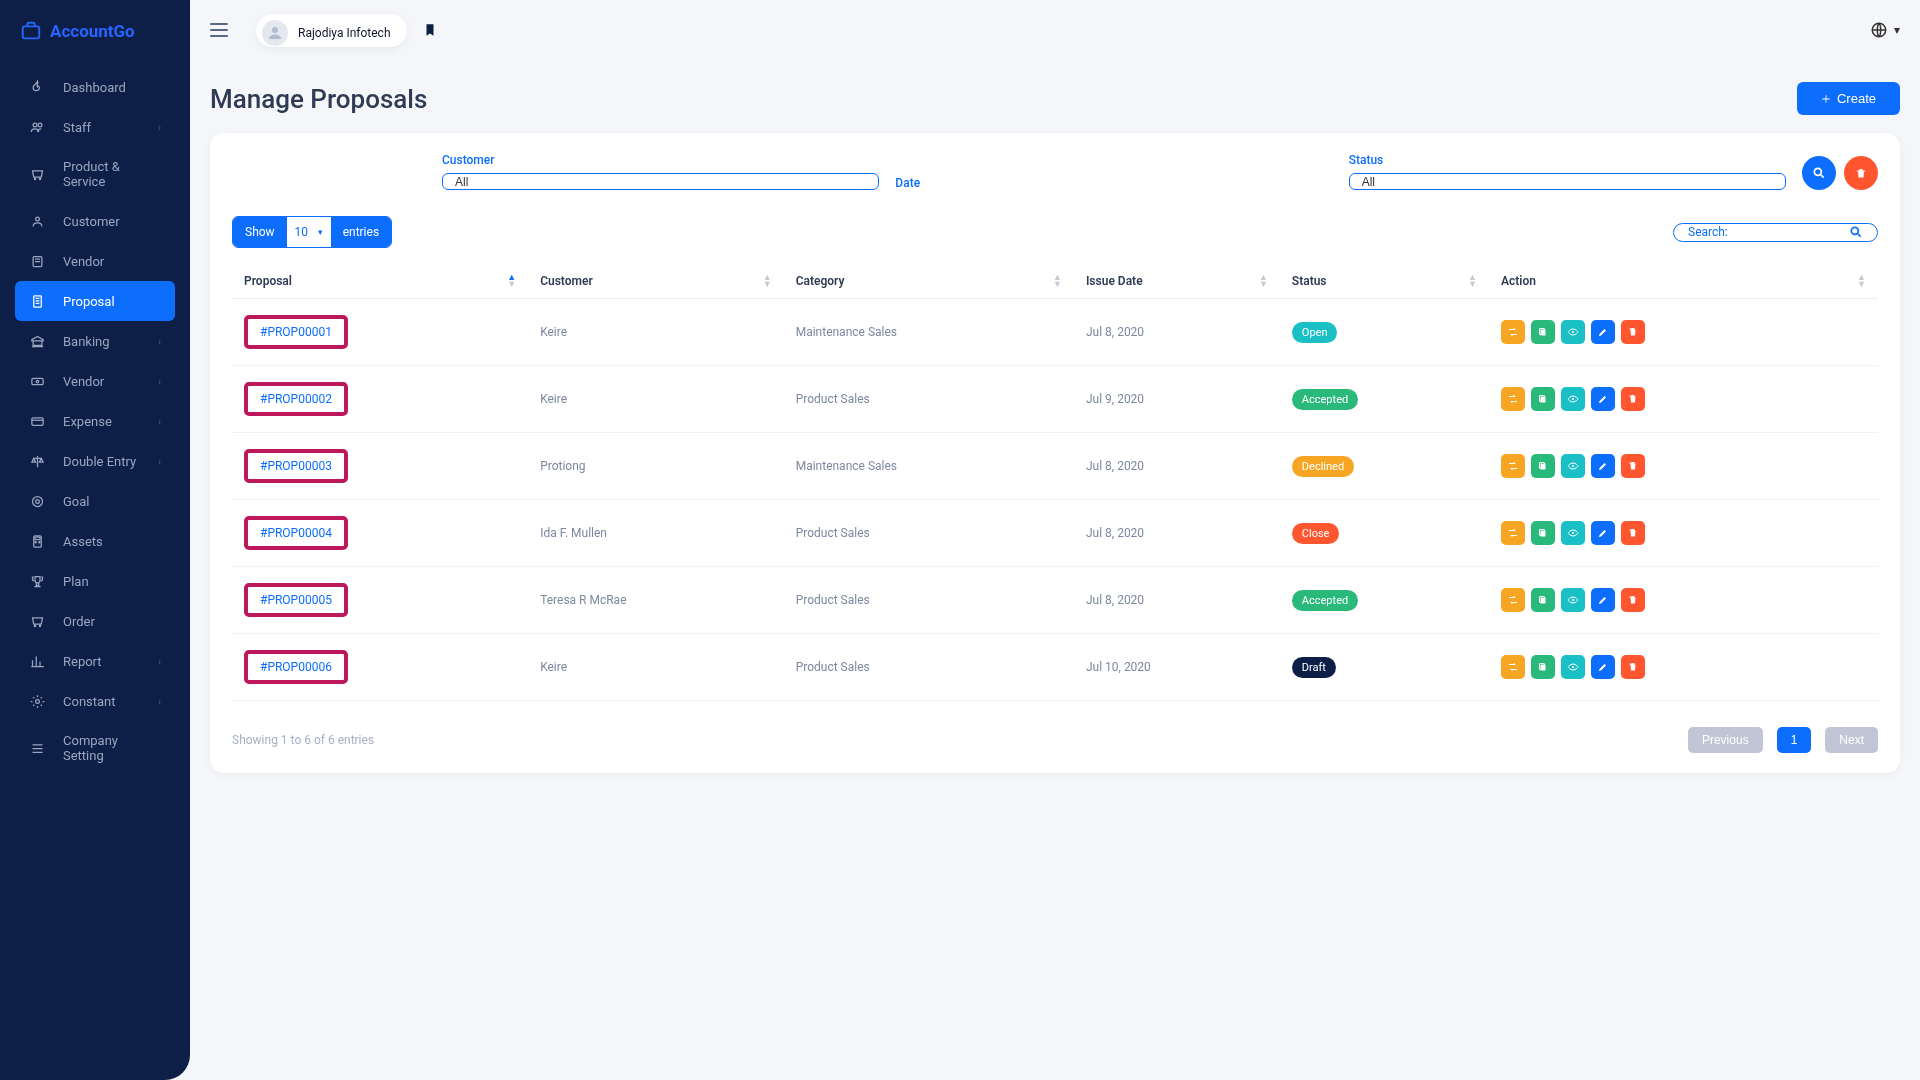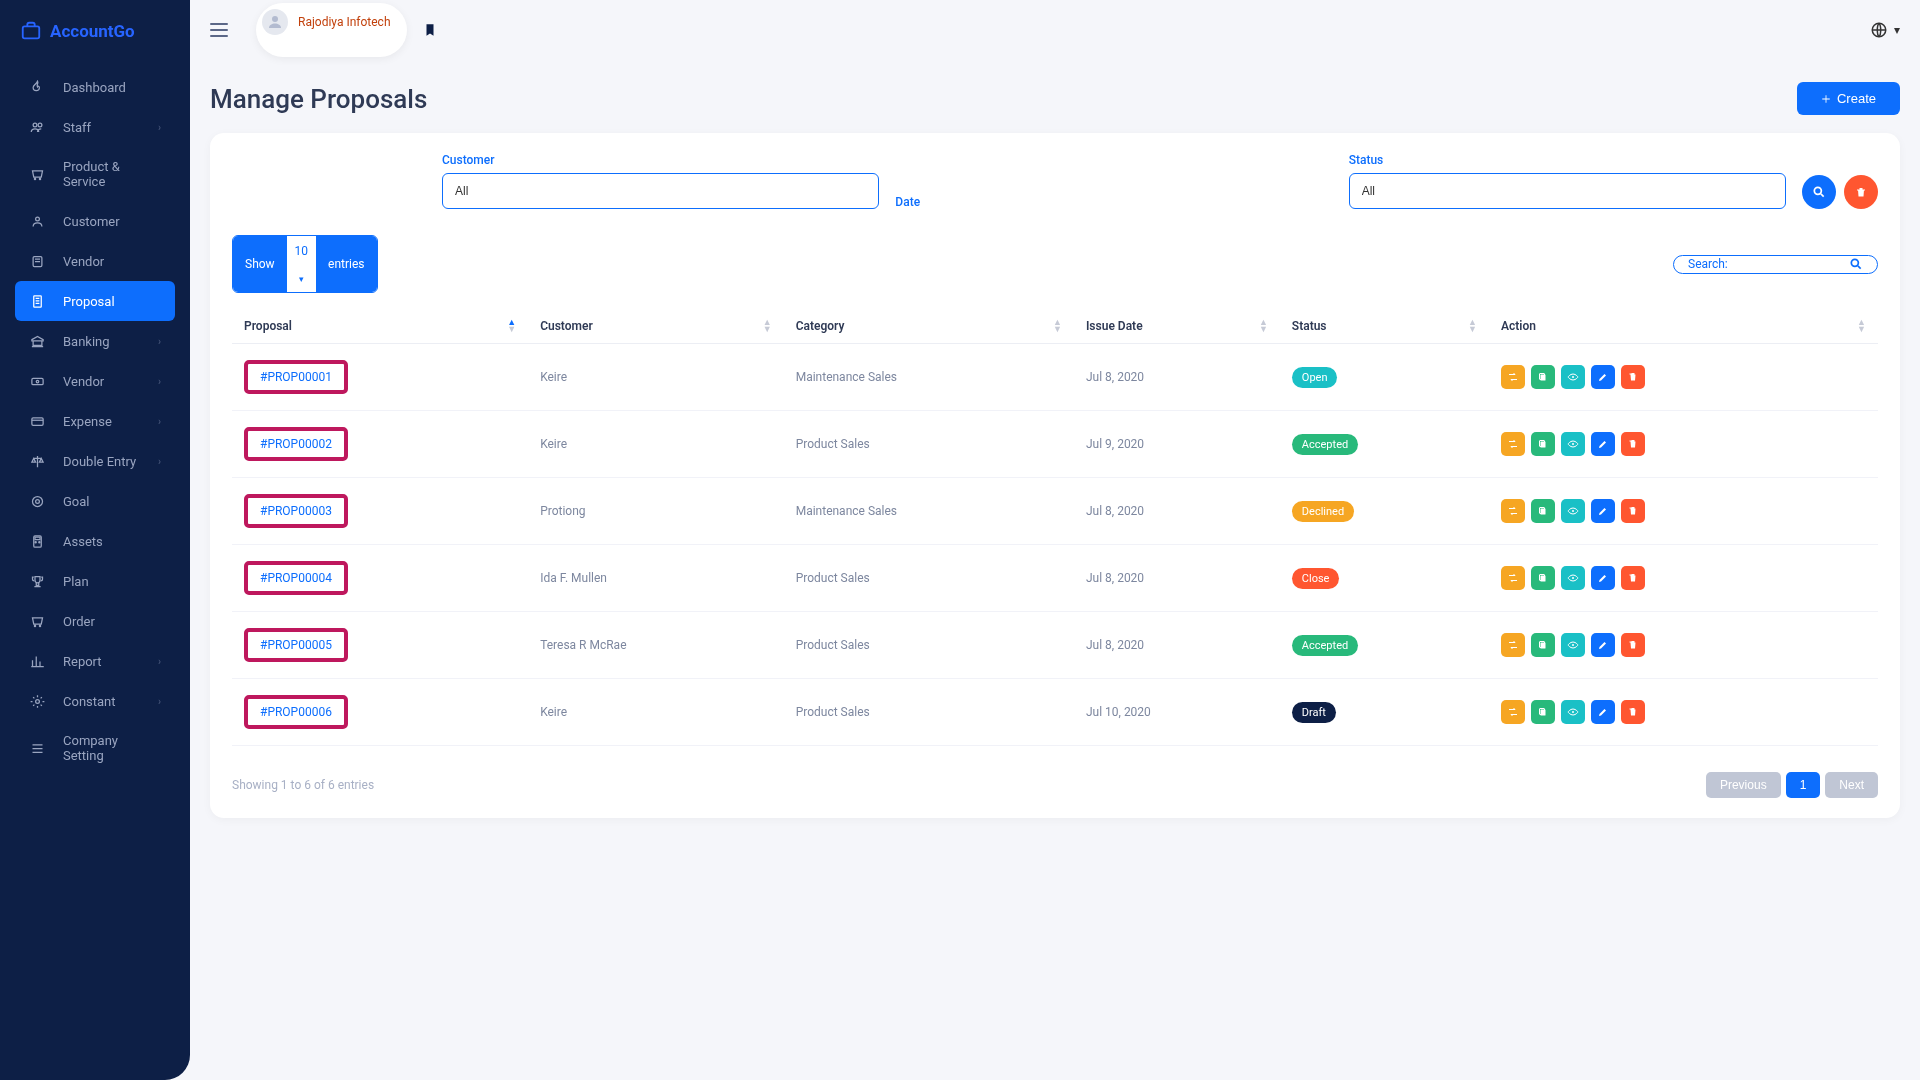--- a/index.html
+++ b/index.html
@@ -10,48 +10,48 @@
 .sidebar-logo svg { width: 22px; height: 22px; }
 .nav { list-style: none; padding: 5px 15px 0 15px; }
 .nav li { display: flex; align-items: center; gap: 18px; padding: 12px 14px; color: #9aa5c0; cursor: pointer; border-radius: 6px; position: relative; font-size: 13px; }
 .nav li.active { background: #0d6efd; color: #fff; }
 .nav li .chev { margin-left: auto; font-size: 10px; color: #4d5c7f; }
 .nav li .icon { width: 16px; height: 16px; display: flex; align-items: center; justify-content: center; flex-shrink: 0; }
 
 .topbar { margin-left: 190px; height: 60px; display: flex; align-items: center; padding: 0 20px; background: #f5f6fa; }
 .hamburger { width: 18px; height: 14px; display: flex; flex-direction: column; justify-content: space-between; margin-right: 28px; cursor: pointer; }
 .hamburger span { height: 2px; background: #5b6787; border-radius: 2px; }
-.company-chip { display: flex; align-items: center; background: #fff; border-radius: 30px; padding: 6px 16px 22px 6px; box-shadow: 0 2px 8px rgba(0,0,0,.06); gap: 10px; cursor: pointer; font-size: 12px; color: #c2410c; }
+.company-chip { display: flex; align-items: center; background: #fff; border-radius: 30px; padding: 6px 16px 1px 6px; box-shadow: 0 2px 8px rgba(0,0,0,.06); gap: 10px; cursor: pointer; font-size: 12px; color: #0f172a; }
 .company-chip .avatar { width: 26px; height: 26px; border-radius: 50%; background: #e5e8ef; display: flex; align-items: center; justify-content: center; }
 .topbar .spacer { flex: 1; }
 .bookmark { margin-left: 16px; color: #0d1f46; cursor: pointer; }
 .globe { width: 18px; height: 18px; color: #333; margin-right: 6px; cursor: pointer; }
 .chev-down { font-size: 12px; color: #333; cursor: pointer; }
 
 .main { margin-left: 190px; padding: 0 20px 30px 20px; }
 .page-head { display: flex; align-items: center; margin: 22px 0 18px 0; }
 .page-title { font-size: 26px; font-weight: 500; color: #2f3a55; }
 .btn-create { margin-left: auto; background: #0d6efd; color: #fff; border: none; border-radius: 6px; padding: 9px 24px; font-size: 13px; cursor: pointer; display: flex; align-items: center; gap: 6px; }
 
 .card { background: #fff; border-radius: 14px; padding: 20px 22px; box-shadow: 0 2px 10px rgba(0,0,0,.04); }
 
 .filters { display: flex; gap: 16px; align-items: flex-end; margin-bottom: 26px; padding-left: 210px; }
 .filter-col { flex: 1 1 0; display: flex; flex-direction: column; gap: 6px; }
 .filter-label { color: #0d6efd; font-size: 12px; font-weight: 500; }
-.filter-input { height: 36px; border: 1px solid #0d6efd; border-radius: 6px; padding: 0 12px; font-size: 12px; color: #333; }
+.filter-input { height: 17px; border: 1px solid #0d6efd; border-radius: 6px; padding: 0 12px; font-size: 12px; color: #333; }
 .filter-input.plain { border-color: #d6dae6; color: #888; }
 .filter-actions { display: flex; gap: 8px; }
 .round-btn { width: 34px; height: 34px; border-radius: 50%; border: none; display: flex; align-items: center; justify-content: center; cursor: pointer; color: #fff; }
 .round-btn.blue { background: #0d6efd; }
 .round-btn.red { background: #ff5630; }
 
 .table-top { display: flex; align-items: center; margin-bottom: 16px; }
 .show-wrap { display: flex; align-items: stretch; border-radius: 6px; overflow: hidden; border: 1px solid #0d6efd; font-size: 12px; }
 .show-wrap .part { background: #0d6efd; color: #fff; padding: 8px 12px; display: flex; align-items: center; }
-.show-wrap .sel { background: #fff; color: #0d6efd; padding: 8px 8px; display: flex; align-items: center; gap: 16px; flex-direction: column; }
+.show-wrap .sel { background: #fff; color: #0d6efd; padding: 8px 8px; display: flex; align-items: center; gap: 10px; }
 .search-box { margin-left: auto; border: 1px solid #0d6efd; border-radius: 22px; height: 19px; width: 205px; display: flex; align-items: center; padding: 0 14px; color: #0d6efd; font-size: 12px; gap: 8px; }
 .search-box .si { margin-left: auto; }
 
 table { width: 100%; border-collapse: collapse; }
 thead th { text-align: left; font-size: 12px; font-weight: 600; color: #2f3a55; padding: 10px 12px; border-bottom: 1px solid #eceef4; position: relative; }
 thead th .sort { position: absolute; right: 12px; top: 50%; transform: translateY(-50%); color: #c6cad6; font-size: 9px; line-height: 7px; display: flex; flex-direction: column; }
 thead th.asc .sort .up { color: #0d6efd; }
 tbody td { padding: 16px 12px; border-bottom: 1px solid #f1f2f8; color: #7d879f; font-size: 12px; vertical-align: middle; }
 .prop-id { border: 4px solid #be185d; color: #0d6efd; padding: 6px 12px; border-radius: 5px; font-size: 12px; display: inline-block; cursor: pointer; }
 
@@ -64,21 +64,21 @@
 
 .actions { display: flex; gap: 6px; }
 .act-btn { width: 24px; height: 24px; border-radius: 5px; display: flex; align-items: center; justify-content: center; cursor: pointer; color: #fff; border: none; }
 .a-orange { background: #f6a623; }
 .a-green { background: #28b97b; }
 .a-teal { background: #1ac0c6; }
 .a-blue { background: #0d6efd; }
 .a-red { background: #ff5630; }
 
 .table-foot { display: flex; align-items: center; margin-top: 26px; font-size: 12px; color: #a8b0c5; }
-.pager { margin-left: auto; display: flex; gap: 5px; justify-content: space-between; }
+.pager { margin-left: auto; display: flex; gap: 14px; justify-content: space-between; }
 .pager .pg { padding: 6px 14px; border-radius: 5px; font-size: 12px; cursor: pointer; border: none; }
 .pg.dis { background: #c0c6d5; color: #fff; }
 .pg.num { background: #0d6efd; color: #fff; }
 
 svg { display: block; }
 </style>
 </head>
 <body>
 
 <aside class="sidebar">

